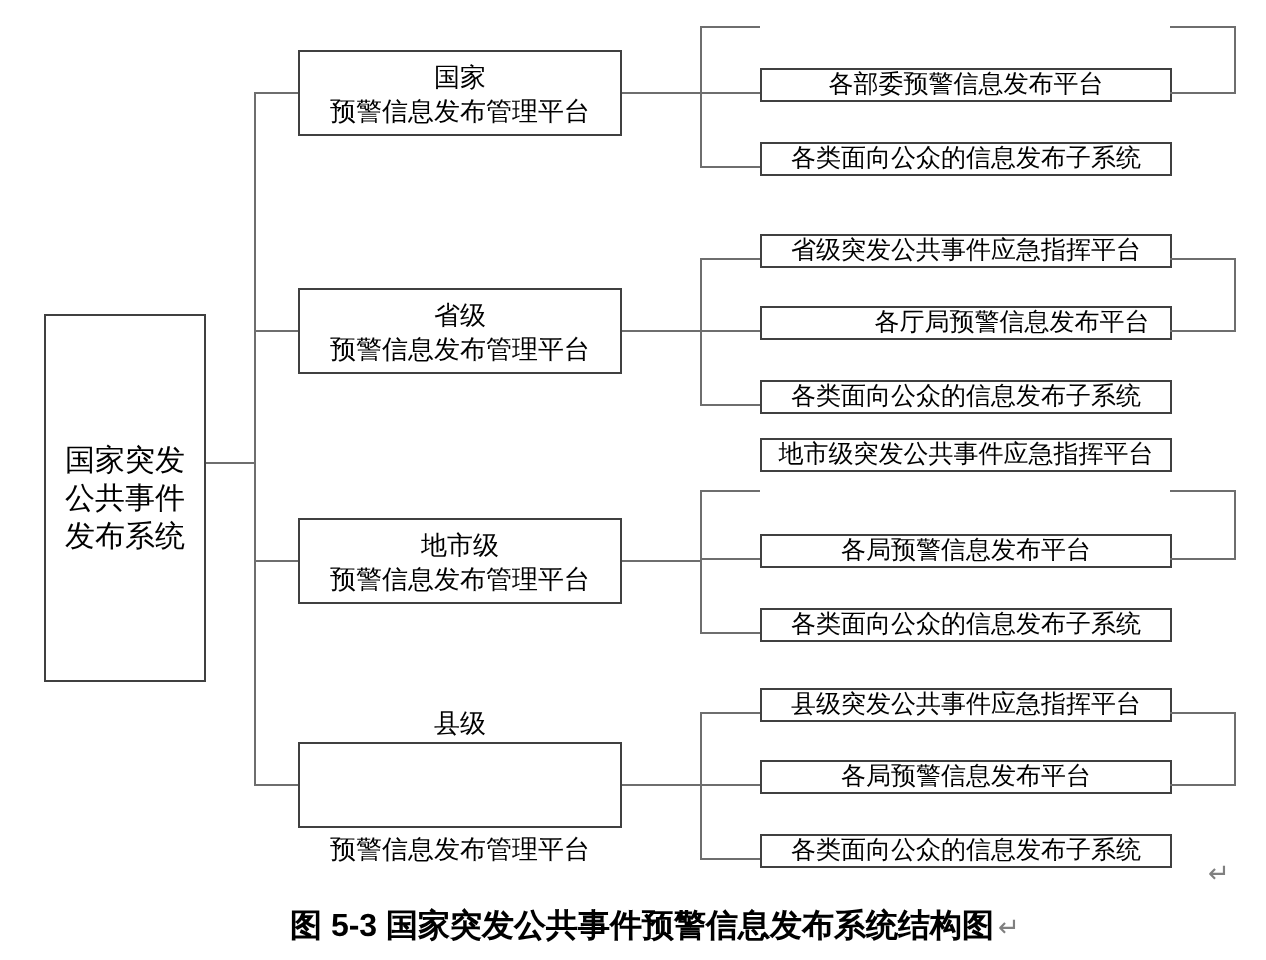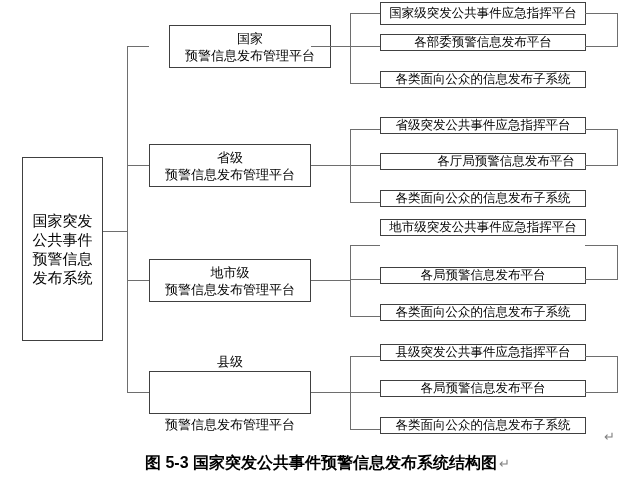--- a/index.html
+++ b/index.html
@@ -8,21 +8,21 @@
     font-family:"Liberation Sans",sans-serif;color:#000;overflow:hidden;
   }
   .node{
     position:absolute;border:1px solid #404040;background:#fff;
     display:flex;flex-direction:column;align-items:center;justify-content:center;
     text-align:center;box-sizing:border-box;line-height:1.25;
   }
   .root-node{left:22px;top:157px;width:81px;height:184px;font-size:15px;line-height:19px;}
   .mgr-node{left:149px;width:162px;height:43px;font-size:13px;line-height:17px;}
   .child-node{left:380px;width:206px;height:17px;font-size:12.5px;}
-  .mgr-g1{top:25px;margin-left:20px;} .mgr-g2{top:144px;} .mgr-g3{top:259px;align-items:flex-end;} .mgr-g4{top:371px;gap:46px;}
+  .mgr-g1{top:25px;} .mgr-g2{top:144px;} .mgr-g3{top:259px;align-items:flex-end;} .mgr-g4{top:371px;gap:46px;}
   .c-g1-0{top:2px;height:23px;} .c-g1-1{top:34px;} .c-g1-2{top:71px;}
   .c-g2-0{top:117px;} .c-g2-1{top:153px;padding-left:46px;} .c-g2-2{top:190px;}
   .c-g3-0{top:219px;text-align:center;} .c-g3-1{top:267px;} .c-g3-2{top:304px;}
   .c-g4-0{top:344px;} .c-g4-1{top:380px;} .c-g4-2{top:417px;}
   .line{position:absolute;background:#6e6e6e;}
   .hline{height:1px;} .vline{width:1px;}
   
   .l-root{left:103px;top:231px;width:24px;}
   .l-trunk{left:127px;top:46px;height:347px;}
   
@@ -51,44 +51,40 @@
   .mgr-line{display:block;width:100%;}
 </style>
 </head>
 <body>
 
 <div id="canvas">
 
   <div class="node root-node">
     <span class="mgr-line">国家突发</span>
     <span class="mgr-line">公共事件</span>
-    <span class="mgr-line">预警信息</span>
     <span class="mgr-line">发布系统</span>
   </div>
 
   <div class="node mgr-node mgr-g1">
     <span class="mgr-line">国家</span>
     <span class="mgr-line">预警信息发布管理平台</span>
   </div>
   <div class="node mgr-node mgr-g2">
     <span class="mgr-line">省级</span>
     <span class="mgr-line">预警信息发布管理平台</span>
   </div>
   <div class="node mgr-node mgr-g3">
     <span class="mgr-line">地市级</span>
     <span class="mgr-line">预警信息发布管理平台</span>
   </div>
   <div class="node mgr-node mgr-g4">
     <span class="mgr-line">县级</span>
     <span class="mgr-line">预警信息发布管理平台</span>
   </div>
 
-  <div class="node child-node c-g1-0">
-      <span>国家级突发公共事件应急指挥平台</span>
-    </div>
   <div class="node child-node c-g1-1">
       <span>各部委预警信息发布平台</span>
     </div>
   <div class="node child-node c-g1-2">
       <span>各类面向公众的信息发布子系统</span>
     </div>
 
   <div class="node child-node c-g2-0">
       <span>省级突发公共事件应急指挥平台</span>
     </div>

